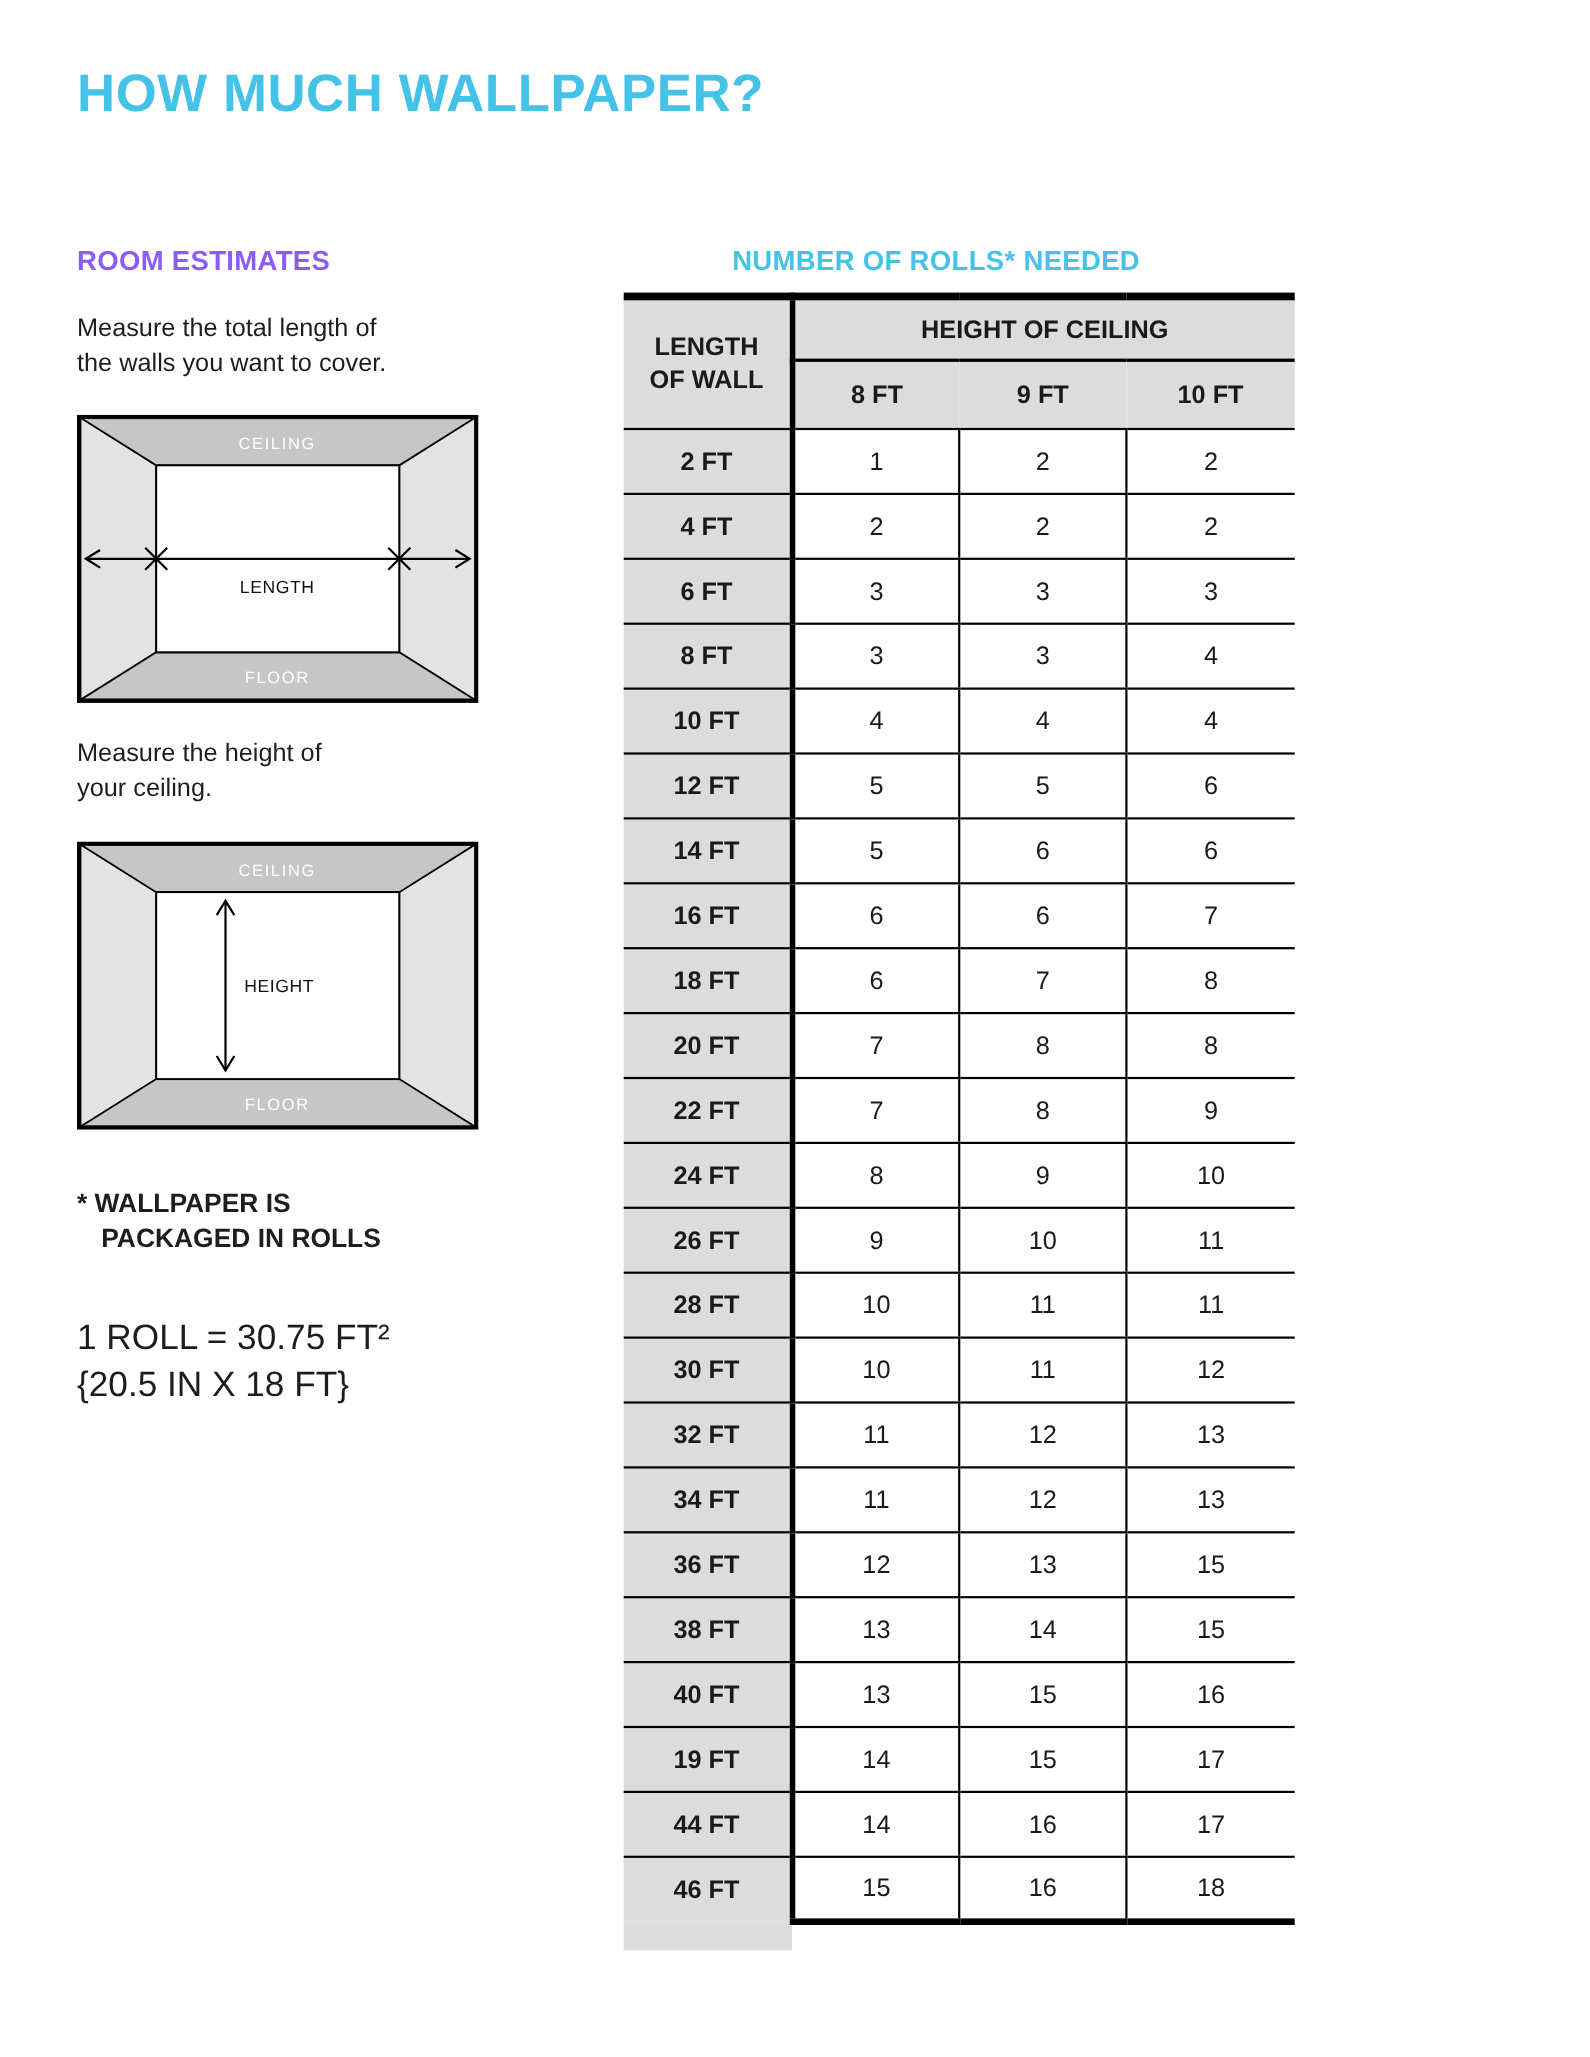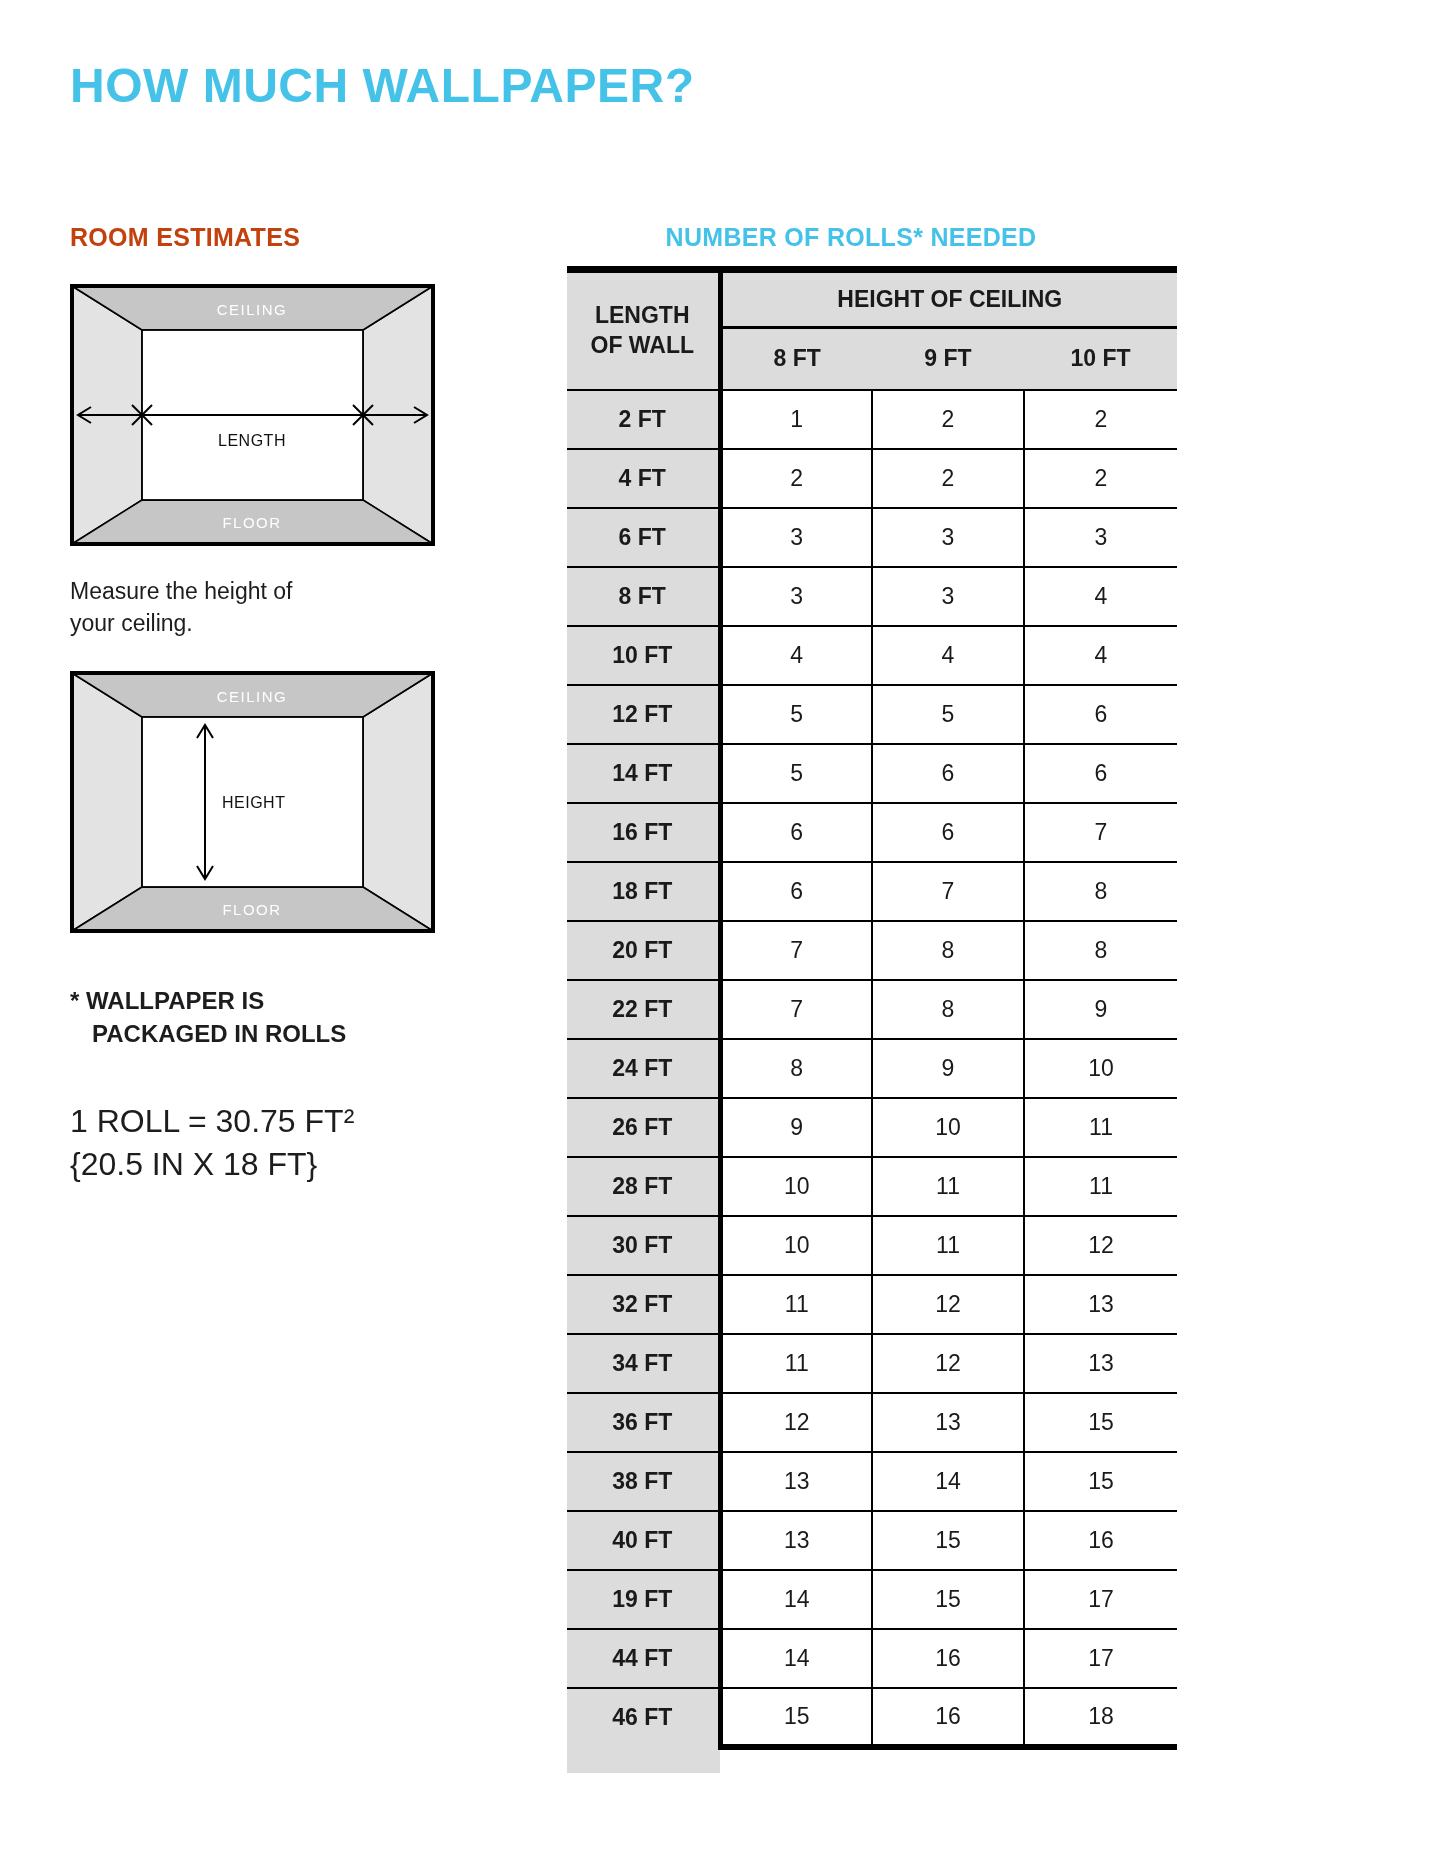--- a/index.html
+++ b/index.html
@@ -69,22 +69,24 @@
 </head>
 <body>
 
 <div class="page">
 
   <h1 class="title accent" style="color: rgb(69, 194, 232);">HOW MUCH WALLPAPER?</h1>
 
   <div class="columns">
 
     <div class="left-col">
-      <h2 class="section accent" style="color: #c2410c;">ROOM ESTIMATES</h2>
-
+      <h2 class="section accent" style="color: #8b5cf6;">ROOM ESTIMATES</h2>
+
+      <p class="step">Measure the total length of
+the walls you want to cover.</p>
 
       <svg class="diagram" viewBox="0 0 365 262" aria-hidden="true">
         <polygon points="2,2 72,46 72,216 2,260" fill="#e3e3e3" stroke="#000" stroke-width="1.5"></polygon>
         <polygon points="363,2 293,46 293,216 363,260" fill="#e3e3e3" stroke="#000" stroke-width="1.5"></polygon>
         <polygon points="2,2 363,2 293,46 72,46" fill="#c6c6c6" stroke="#000" stroke-width="1.5"></polygon>
         <polygon points="2,260 363,260 293,216 72,216" fill="#c6c6c6" stroke="#000" stroke-width="1.5"></polygon>
         <rect x="72" y="46" width="221" height="170" fill="#ffffff" stroke="#000" stroke-width="1.8"></rect>
         <rect x="2" y="2" width="361" height="258" fill="none" stroke="#000" stroke-width="4"></rect>
         <g>
           <line x1="8" y1="131" x2="357" y2="131" stroke="#000" stroke-width="2"></line>

